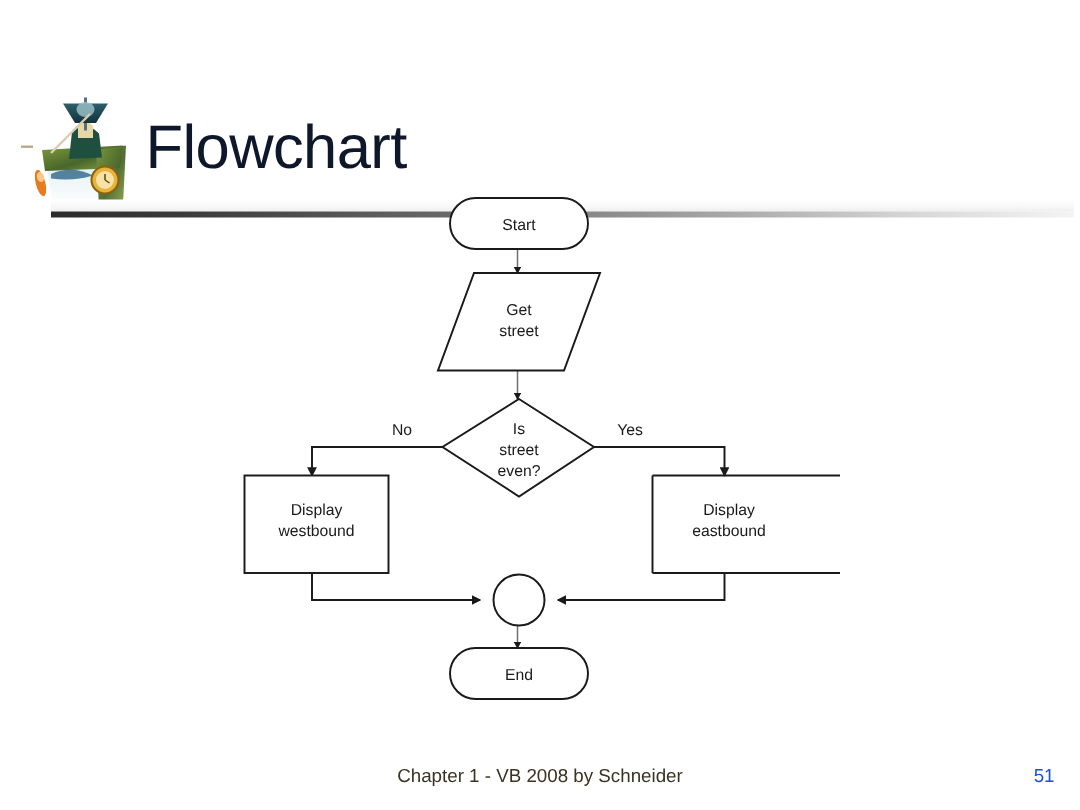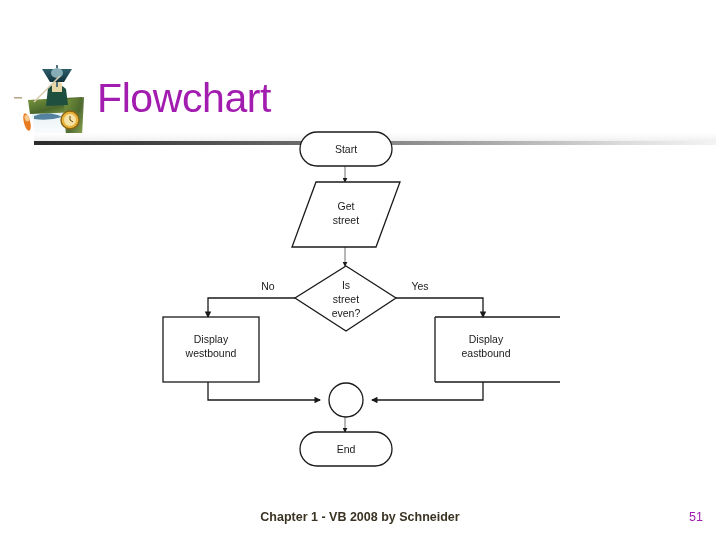--- a/index.html
+++ b/index.html
@@ -41,21 +41,21 @@
   }
   .slide-logo svg { display: block; }
 
   .slide-title {
     position: absolute;
     left: 97px;
     top: 23px;
     font-size: 41px;
     font-weight: normal;
     letter-spacing: -0.4px;
-    color: #a21caf;
+    color: #0f172a;
     line-height: 1;
     white-space: nowrap;
   }
 
   .title-rule {
     position: absolute;
     left: 34px;
     top: 141px;
     width: 682px;
     height: 4px;
@@ -103,28 +103,27 @@
   }
   .footer-text {
     position: absolute;
     left: 0;
     right: 0;
     top: 8px;
     text-align: center;
     font-size: 12.5px;
     color: #3b3323;
     font-family: "Liberation Sans", sans-serif;
-    font-weight: bold;
   }
   .footer-page {
     position: absolute;
     right: 17px;
     top: 8px;
     font-size: 12.5px;
-    color: #a21caf;
+    color: #1d4ed8;
     font-family: "Liberation Sans", sans-serif;
   }
 </style>
 </head>
 <body>
 
 <div class="slide">
 
   <div class="title-block">
 

